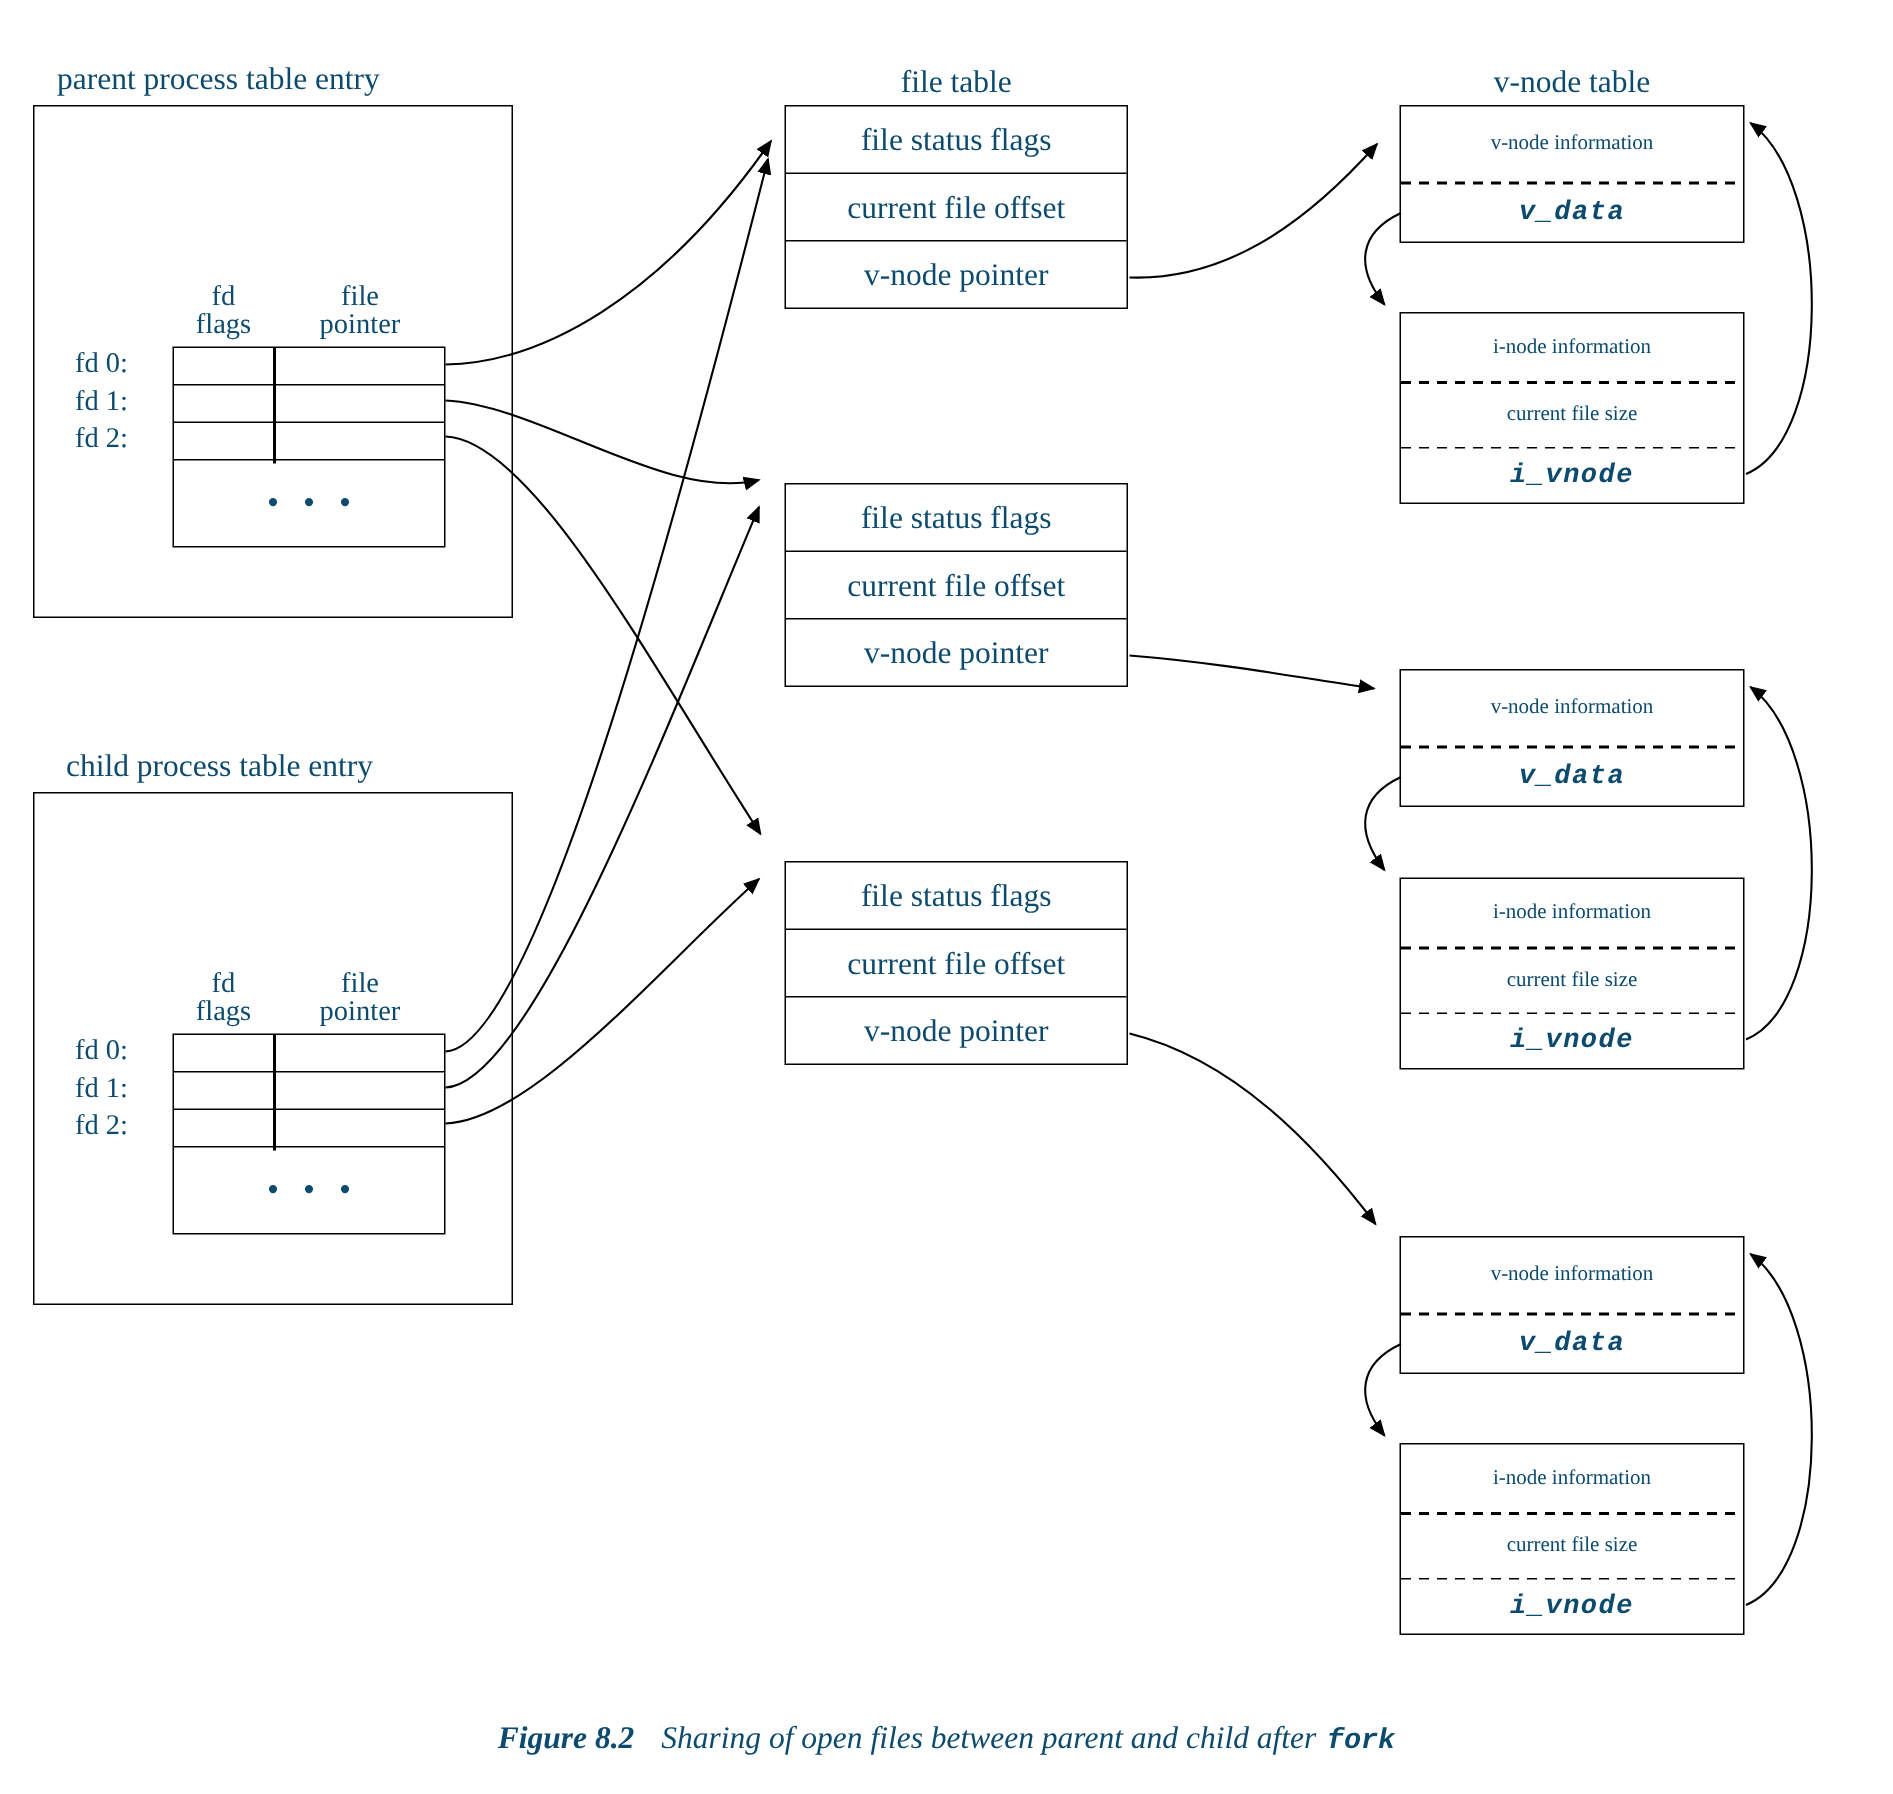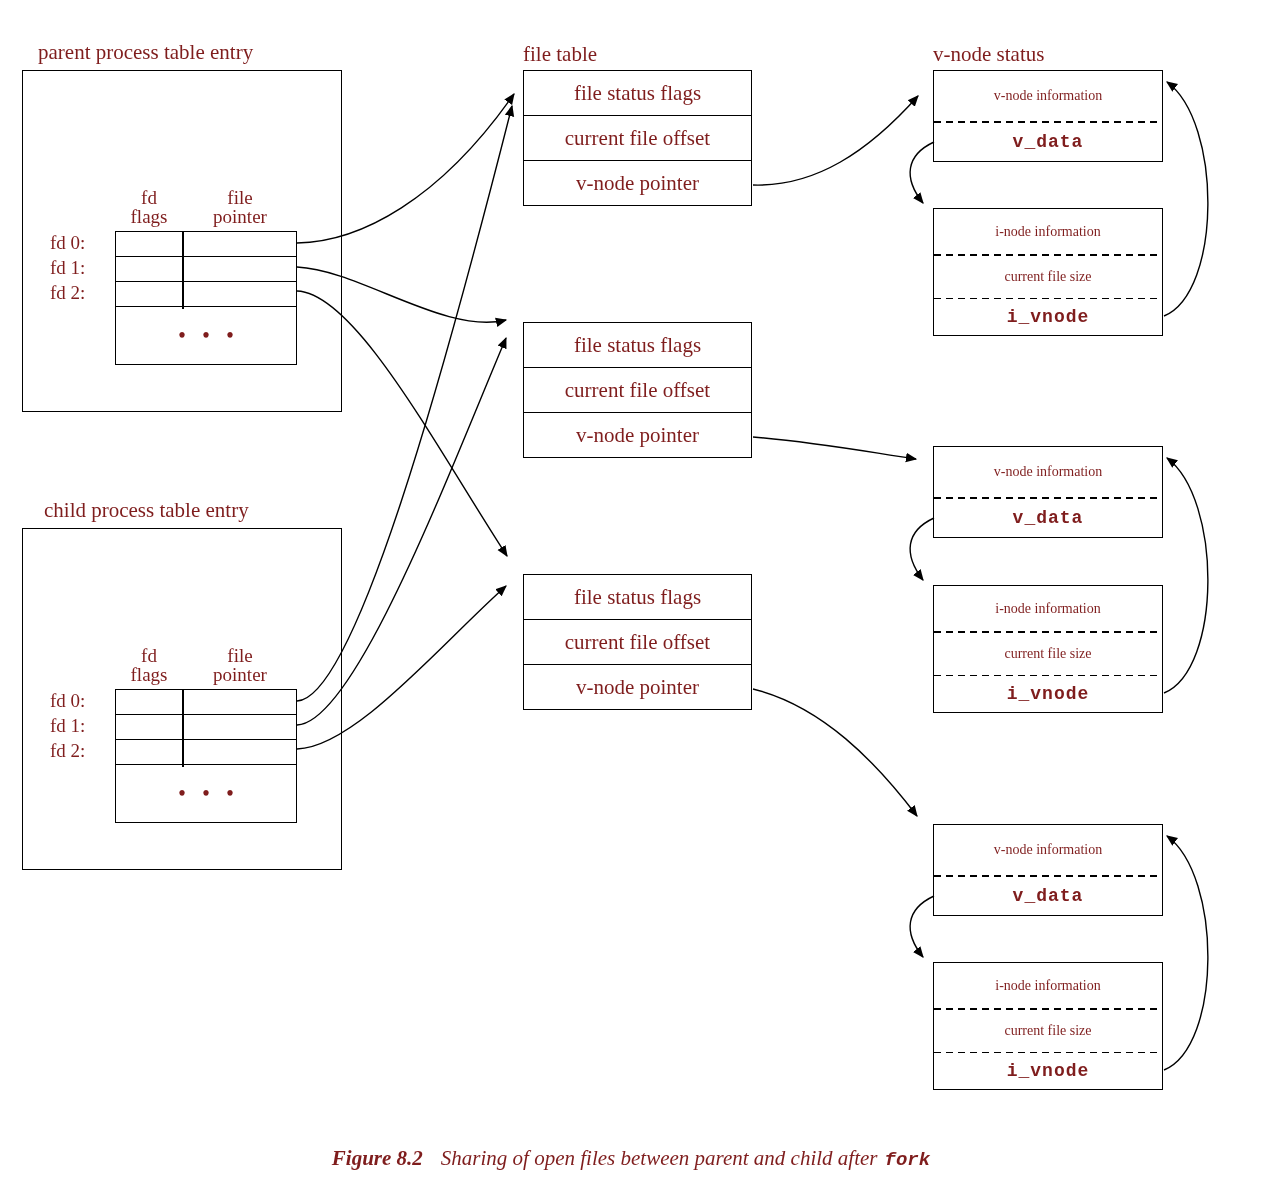--- a/index.html
+++ b/index.html
@@ -1,26 +1,26 @@
 <!DOCTYPE html>
 <html><head>
 <meta charset="utf-8">
 <style>
   html,body{margin:0;padding:0;background:#fff;}
   .page{position:relative;width:1227px;height:1196px;background:#fff;
-        font-family:"Liberation Serif",serif;color:#7f1d1d;overflow:hidden;}
+        font-family:"Liberation Serif",serif;color:#0c4a6e;overflow:hidden;}
   .box{position:absolute;border:1.5px solid #000;background:#fff;box-sizing:border-box;text-align:center;}
   .title{position:absolute;font-size:21px;white-space:nowrap;}
-  .title.center{}
+  .title.center{text-align:center;}
   .frow{height:44px;border-bottom:1.5px solid #000;display:flex;align-items:center;
         justify-content:center;font-size:21px;}
   .frow.last{border-bottom:none;}
   .vrow{display:flex;align-items:center;justify-content:center;font-size:14px;}
   .mono{font-family:"Liberation Mono","DejaVu Sans Mono",monospace;font-weight:bold;
-        font-size:18px;letter-spacing:1px;}
+        font-size:18px;letter-spacing:1px;font-style:italic;}
   .dash{height:1.5px;background:repeating-linear-gradient(90deg,#000 0 7px,transparent 7px 12px);}
   .fdrow{height:24px;border-bottom:1.5px solid #000;display:flex;}
   .dots{height:57px;display:flex;align-items:center;justify-content:center;
         font-size:20px;font-weight:bold;word-spacing:12px;}
   .rowlabel{position:absolute;width:60px;height:26px;line-height:26px;text-align:left;
         font-size:19px;}
   .colhdr{position:absolute;text-align:center;font-size:19px;line-height:19px;}
   .colhdr span{display:block;text-align:center;}
   .vdiv{position:absolute;width:1.5px;background:#000;top:0;}
   svg.overlay{position:absolute;left:0;top:0;pointer-events:none;}
@@ -95,21 +95,21 @@
     <div class="frow">current file offset</div>
     <div class="frow last">v-node pointer</div>
   </div>
 
   <div class="box" style="left:523px;top:574px;width:229px;">
     <div class="frow">file status flags</div>
     <div class="frow">current file offset</div>
     <div class="frow last">v-node pointer</div>
   </div>
 
-  <div class="title center" style="left:933px;top:42px;width:230px;">v-node status</div>
+  <div class="title center" style="left:933px;top:42px;width:230px;">v-node table</div>
 
   <div class="box" style="left:933px;top:70px;width:230px;">
     <div class="vrow" style="height:50px;">v-node information</div>
     <div class="dash"></div>
     <div class="vrow mono" style="height:38px;">v_data</div>
   </div>
   <div class="box" style="left:933px;top:208px;width:230px;">
     <div class="vrow" style="height:45px;">i-node information</div>
     <div class="dash"></div>
     <div class="vrow" style="height:42px;">current file size</div>

